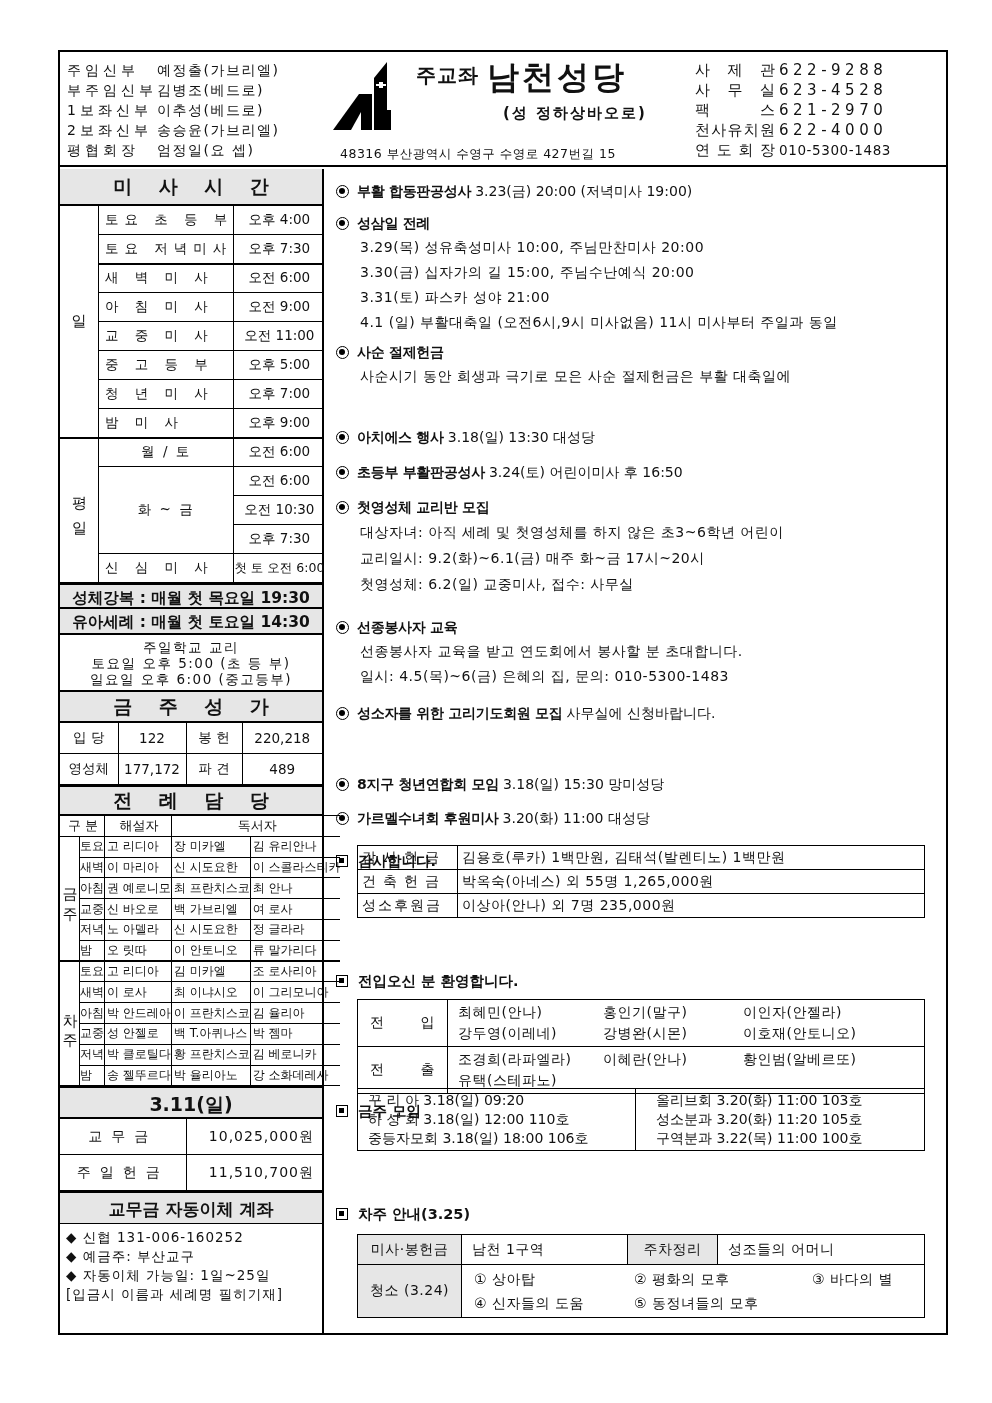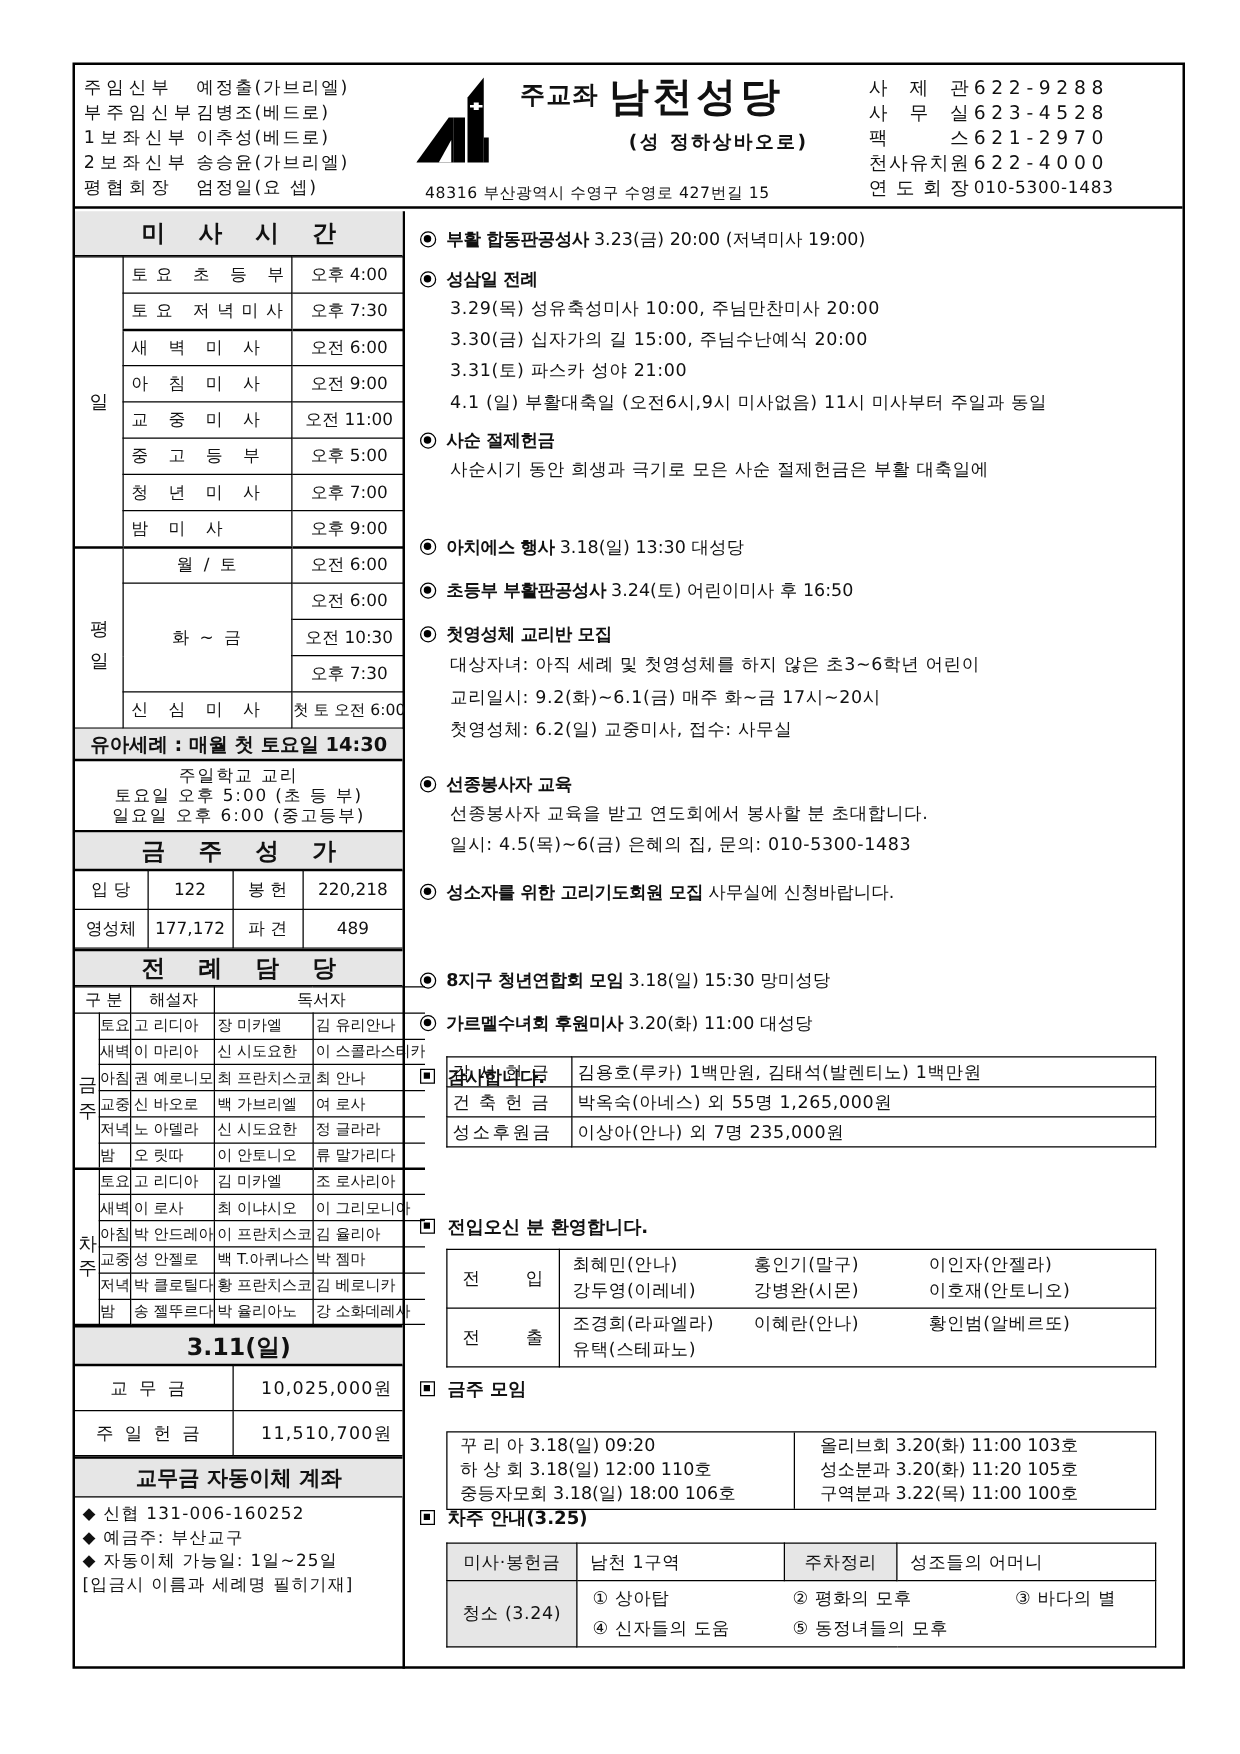--- a/index.html
+++ b/index.html
@@ -227,20 +227,21 @@
           </tr>
       <tr>
             <td class="tm">오후  7:30</td>
           </tr>
       <tr>
             <td class="nm">신 심 미 사</td>
             <td class="tm" style="font-size:12.5px;">첫 토 오전 6:00</td>
           </tr>
     </tbody>
       </table>
+    <div class="gray-bar" style="border-top:2px solid #000;">성체강복 : 매월 첫 목요일 19:30</div>
     <div class="gray-bar">유아세례 : 매월 첫 토요일 14:30</div>
     <div class="school">
       <div>주일학교 교리</div>
       <div>토요일 오후 5:00 (초 등 부)</div>
       <div>일요일 오후 6:00 (중고등부)</div>
     </div>
 
     <div class="sec-head" style="height:30px;">
       <span>금</span>
         <span>주</span>
@@ -471,21 +472,21 @@
           <span>유택(스테파노)</span>
                 <span></span>
                 <span></span>
         </div>
             </td>
       </tr>
     </tbody>
       </table>
 
     <div class="boxhead" style="top:933px;"><span class="sq"></span><span>금주 모임</span></div>
-    <div class="rtable meet" style="top:976px;gap:10px;">
+    <div class="rtable meet" style="top:919px;gap:10px;">
       <div class="col">
           <div>꾸  리  아 3.18(일) 09:20</div>
           <div>하  상  회 3.18(일) 12:00 110호</div>
           <div>중등자모회 3.18(일) 18:00 106호</div>
         </div>
       <div class="col">
           <div>올리브회 3.20(화) 11:00 103호</div>
           <div>성소분과 3.20(화) 11:20 105호</div>
           <div>구역분과 3.22(목) 11:00 100호</div>
         </div>

